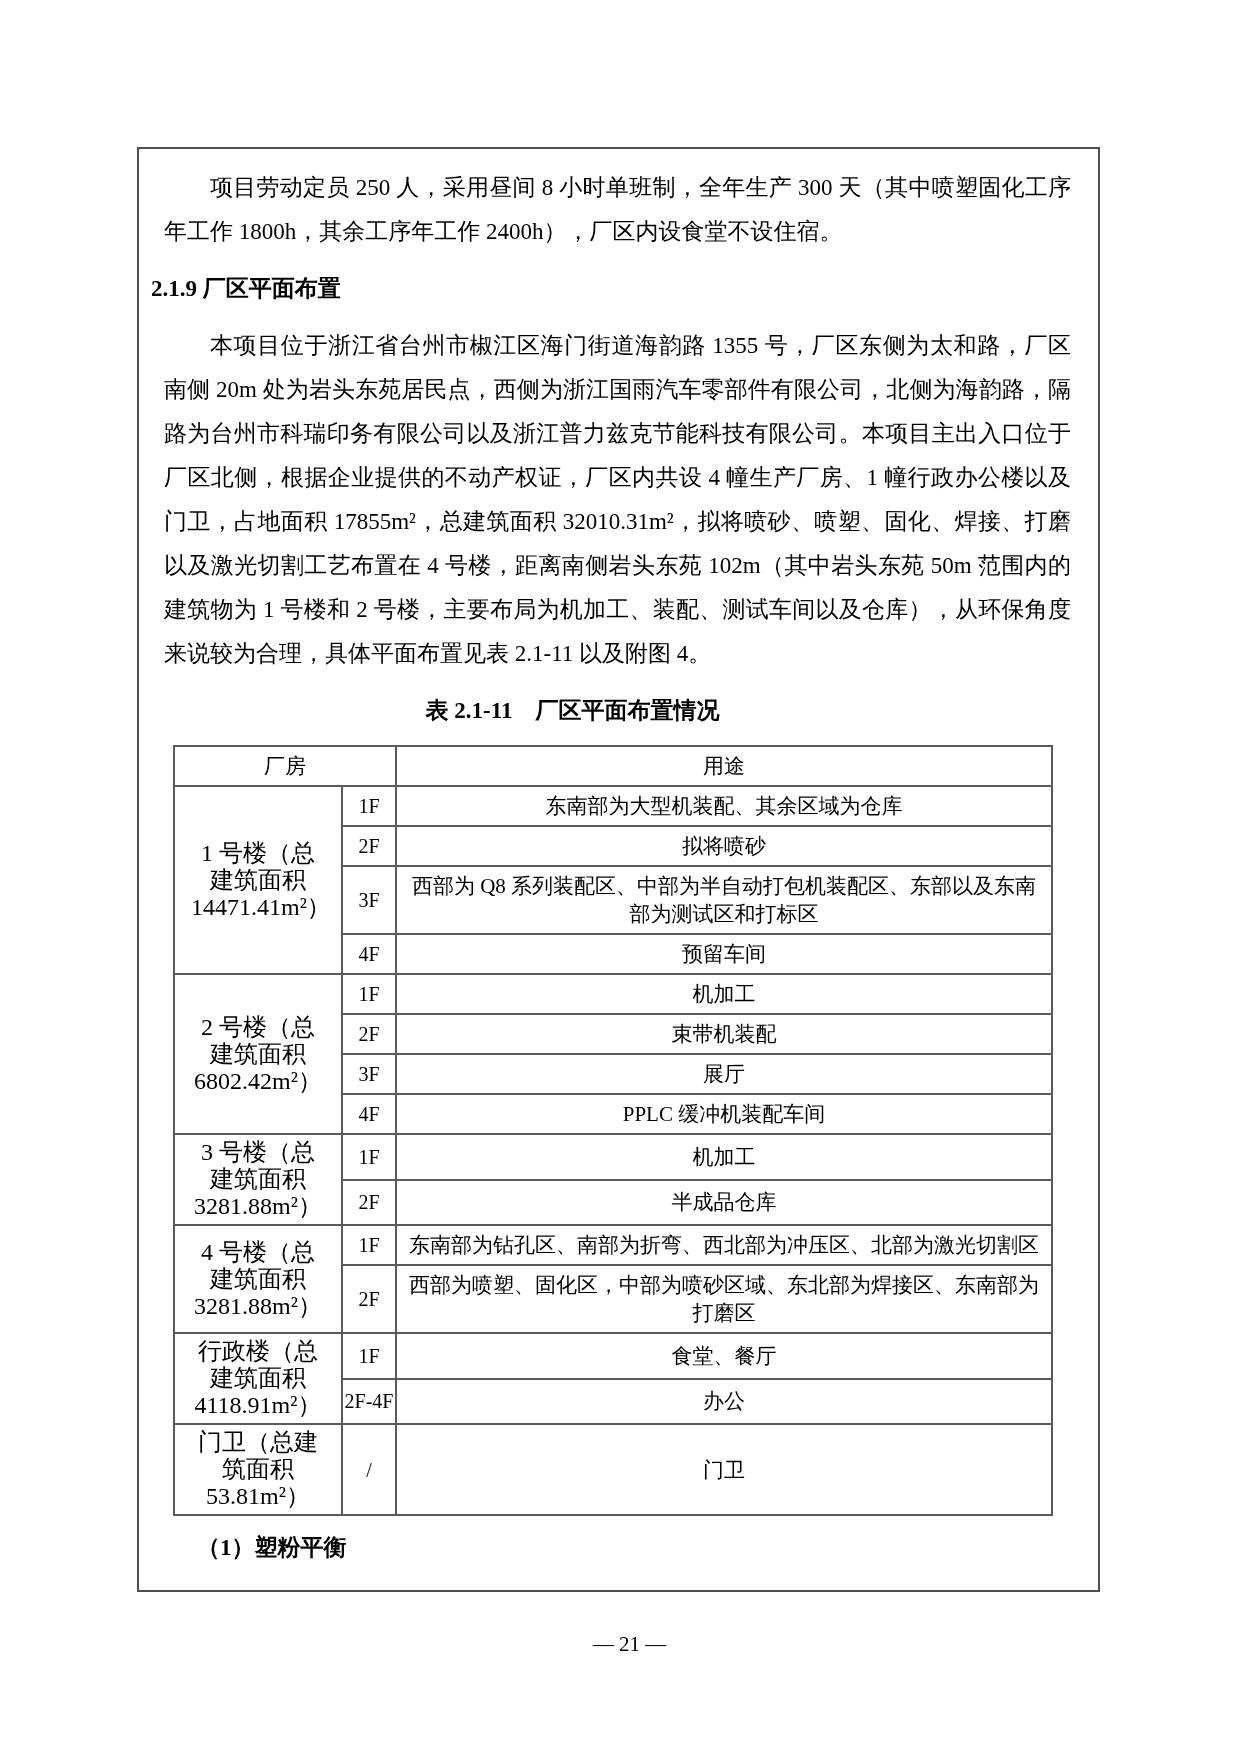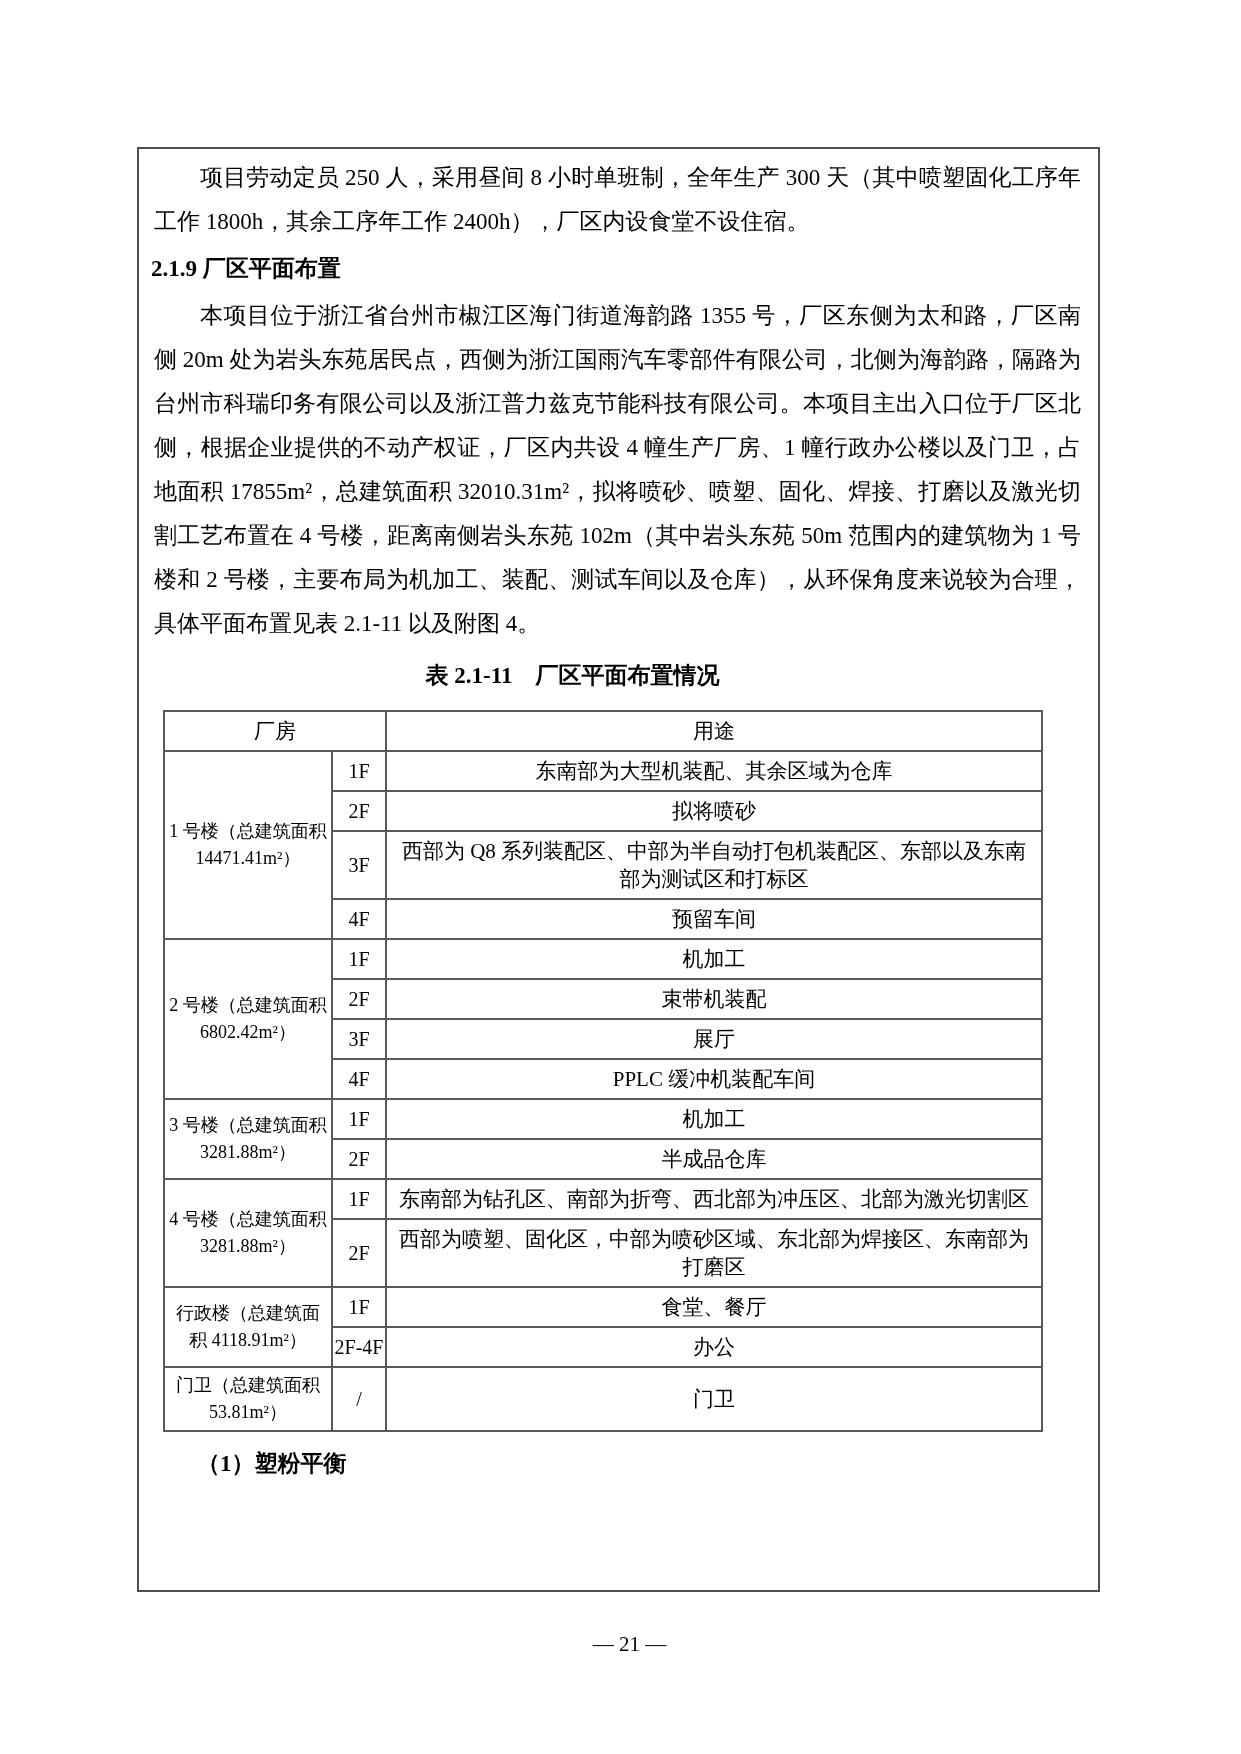--- a/index.html
+++ b/index.html
@@ -34,21 +34,21 @@
     text-align:center;
     letter-spacing:1px;
   }
   .content-cell {
     flex:1 1 auto;
     box-sizing:border-box;
     padding:4px 14px 0 12px;
     overflow:hidden;
   }
   .para {
-    margin:3px;
+    margin:13px;
     font-size:23px;
     line-height:44px;
     text-align:justify;
     text-align-last:left;
     text-indent:2em;
   }
   .h-num {
     margin:0;
     font-size:23px;
     line-height:44px;
@@ -57,42 +57,42 @@
   .caption {
     margin:8px 0 12px 0;
     padding-right:90px;
     font-size:23px;
     line-height:44px;
     font-weight:bold;
     text-align:center;
   }
   table.layout-table {
     width:880px;
-    margin-left:12px;
+    margin-left:22px;
     border-collapse:collapse;
     table-layout:fixed;
     border:2px solid #4a4a4a;
   }
   table.layout-table th, table.layout-table td {
     border:2px solid #5a5a5a;
     vertical-align:middle;
     text-align:center;
     font-weight:normal;
   }
   table.layout-table th {
     font-size:21px;
     padding:5px 4px;
     line-height:28px;
   }
   col.col-building { width:168px; }
   col.col-floor    { width:54px; }
   td.c-building {
-    font-size:18px;
+    font-size:24px;
     line-height:27px;
-    padding:4px 4px;
+    padding:4px 16px;
   }
   td.c-floor {
     font-size:20px;
     line-height:28px;
     padding:5px 1px;
   }
   td.c-use {
     font-size:21px;
     line-height:28px;
     padding:5px 8px;

